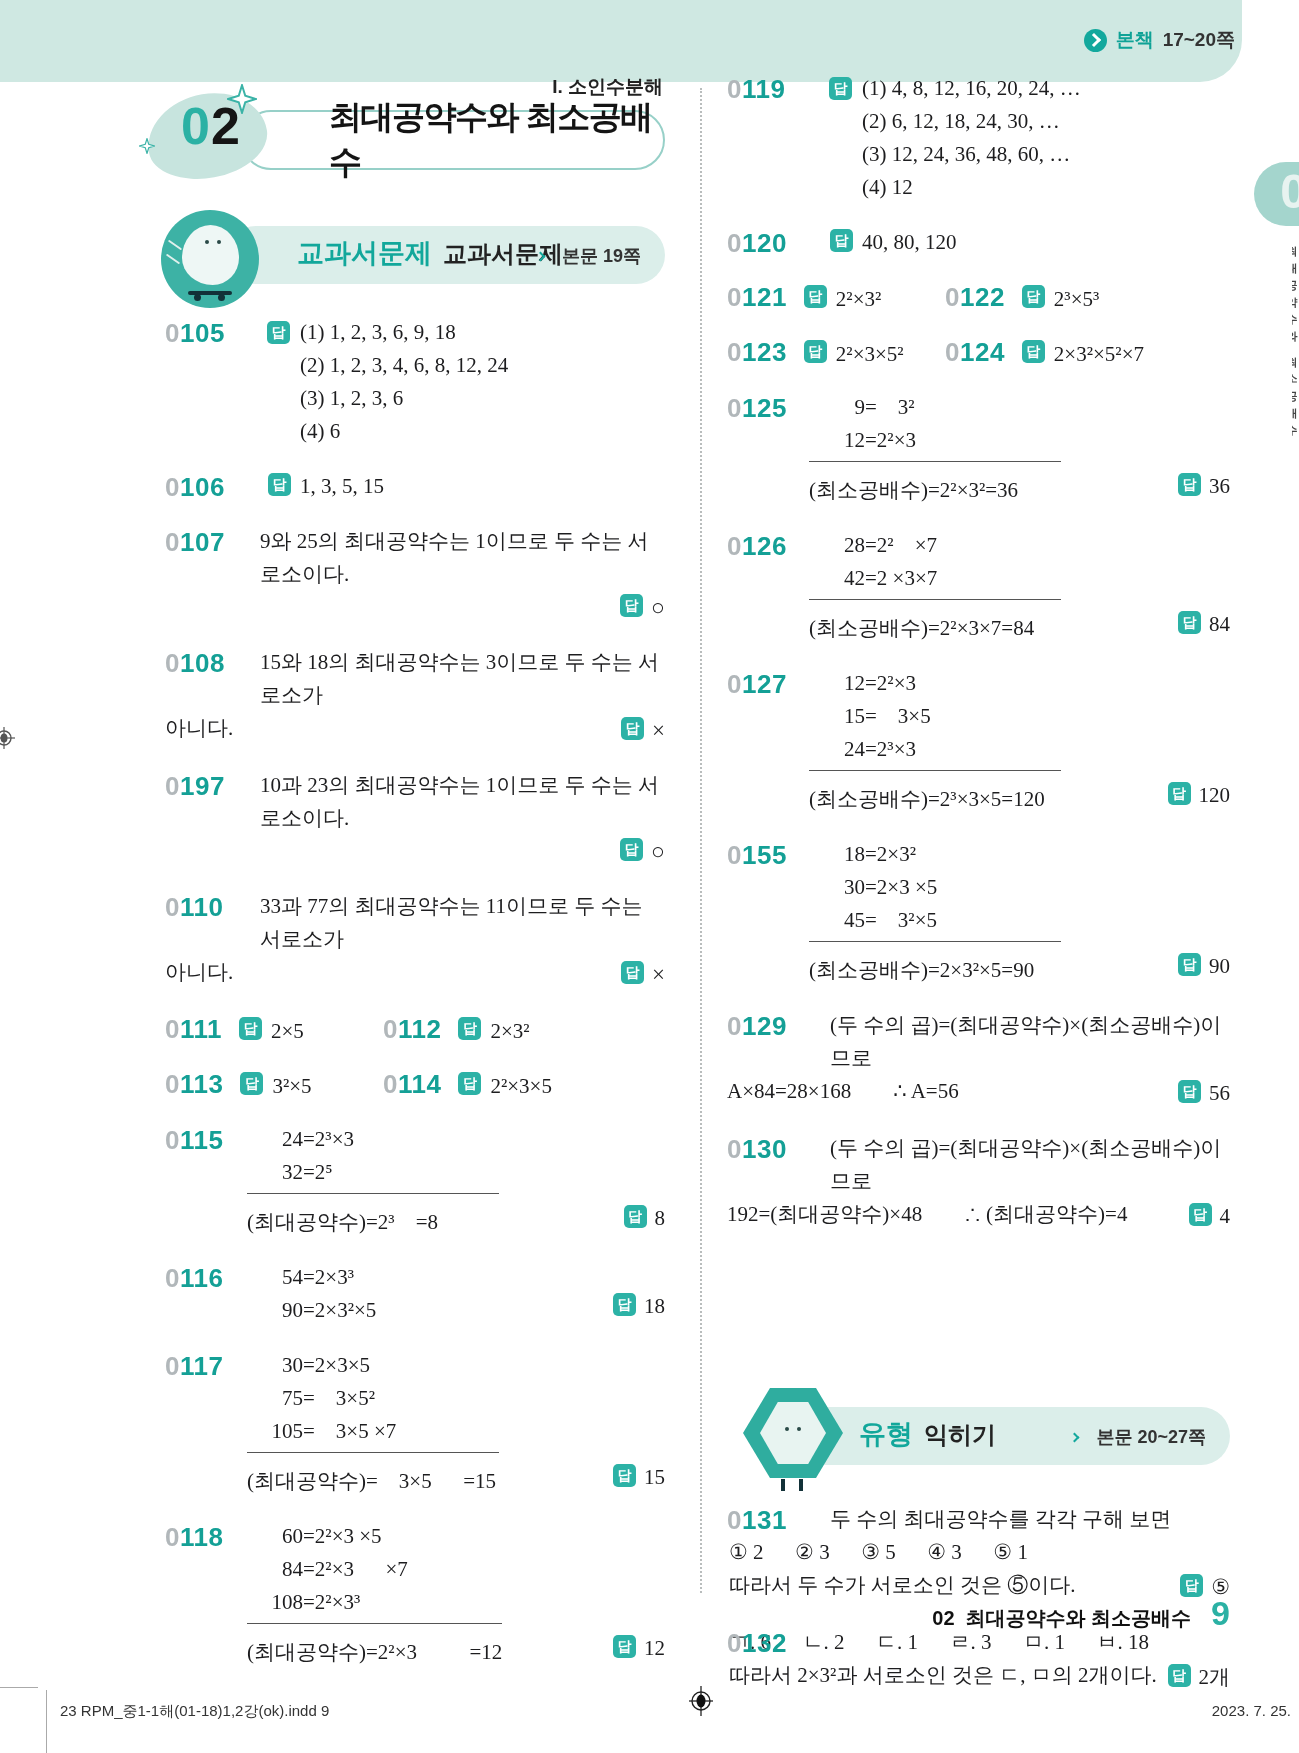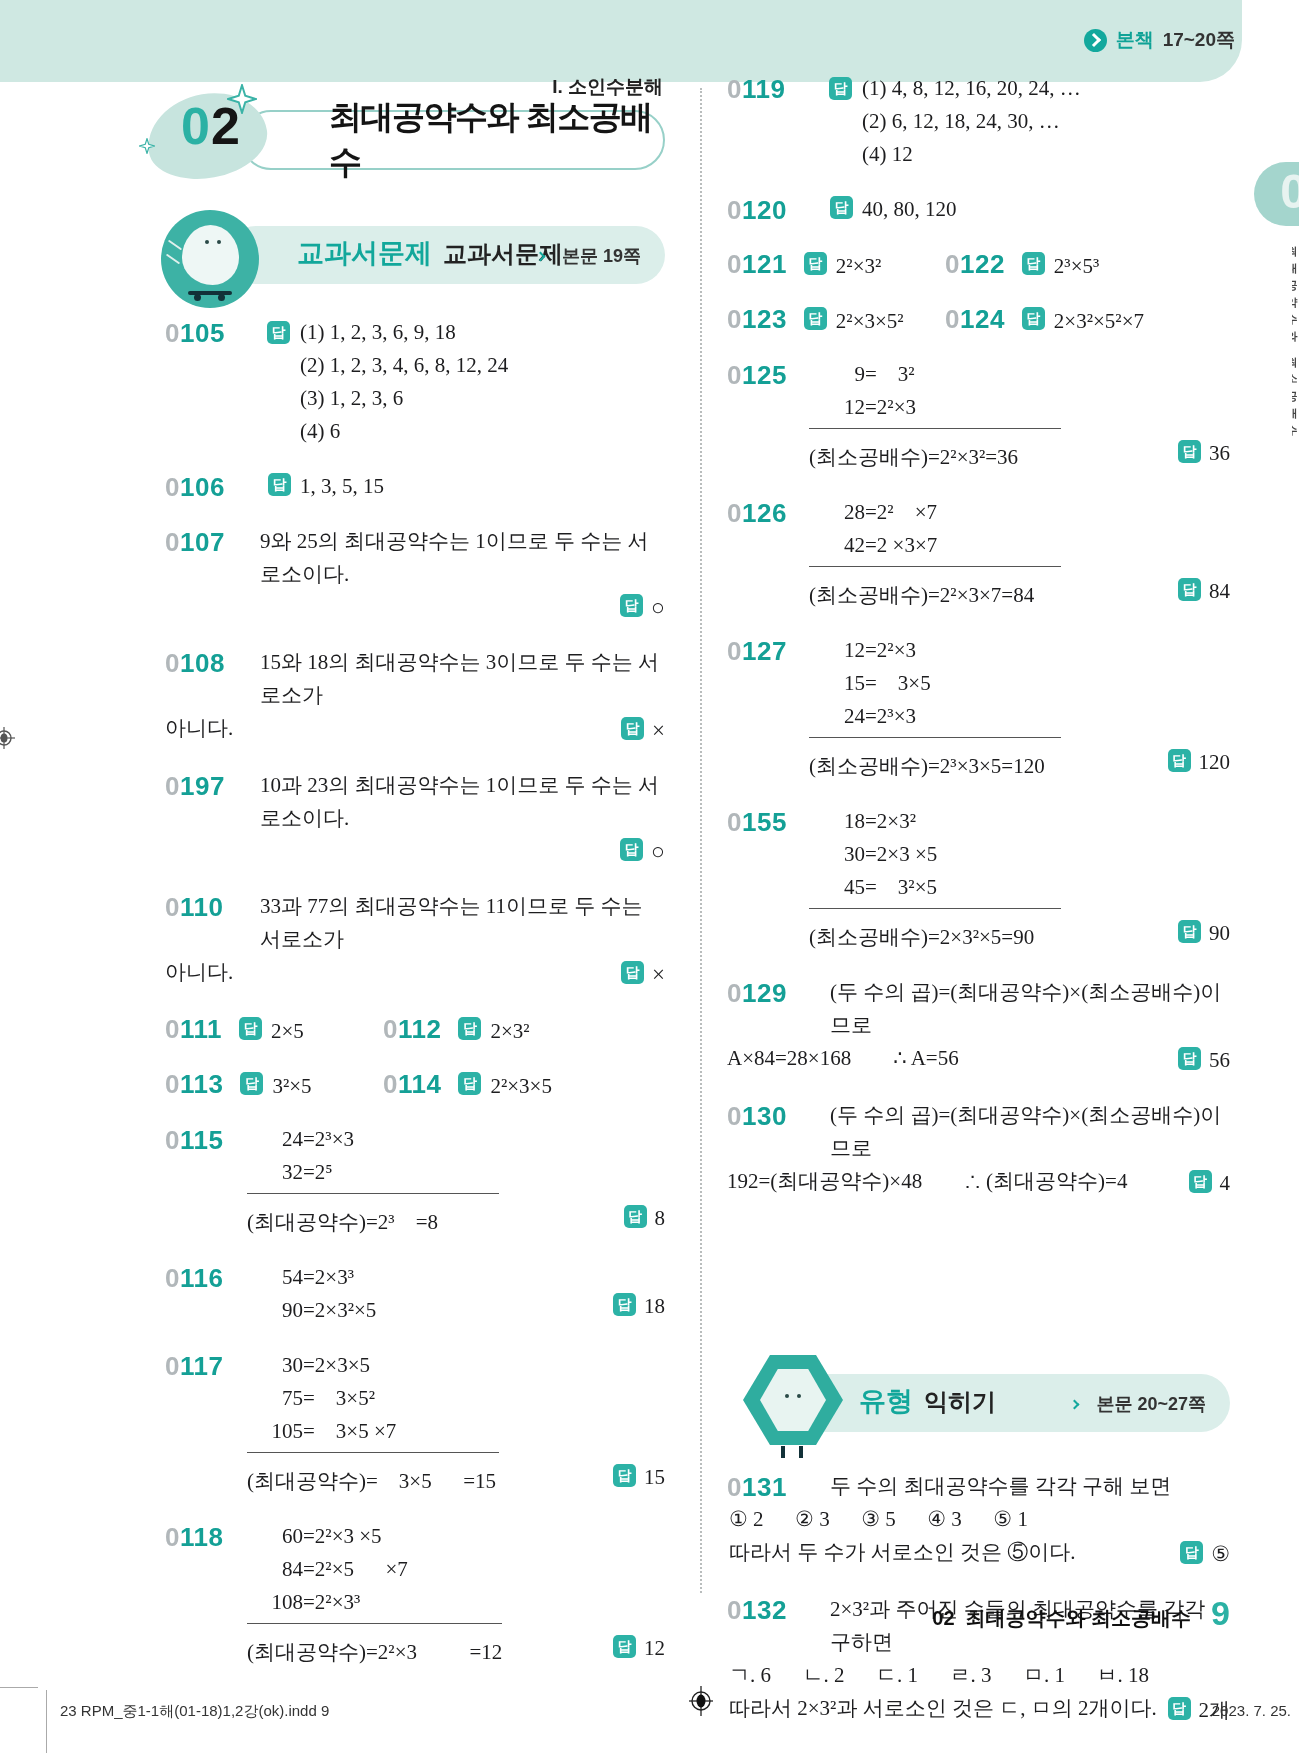--- a/index.html
+++ b/index.html
@@ -287,39 +287,40 @@
           <span class="abadge">답</span>
           <span class="aval">15</span>
         </span></div>
       <div class="blk factor"><span class="pid"><span class="pz">0</span><span class="pr">118</span></span><div class="f-inner"><div class="f-row">
             <span class="f-lhs">60</span>
             <span>=</span>
             <span class="f-rhs">2²×3 ×5</span>
           </div><div class="f-row">
             <span class="f-lhs">84</span>
             <span>=</span>
-            <span class="f-rhs">2²×5      ×7</span>
+            <span class="f-rhs">2²×3      ×7</span>
           </div><div class="f-row">
             <span class="f-lhs">108</span>
             <span>=</span>
             <span class="f-rhs">2²×3³</span>
           </div><div class="f-res">(최대공약수)=2²×3          =12</div></div><span class="acluster">
           <span class="abadge">답</span>
           <span class="aval">12</span>
         </span></div>
     </div>
 </div>
 
 <div class="col-right">
   <div id="right-flow">
       <div class="blk list">
         <span class="pid"><span class="pz">0</span><span class="pr">119</span></span>
         <div class="list-items">
           <div><span class="abadge">답</span><span>(1) 4, 8, 12, 16, 20, 24, …</span></div>
           <div><span>(2) 6, 12, 18, 24, 30, …</span></div>
+          <div><span>(3) 12, 24, 36, 48, 60, …</span></div>
           <div><span>(4) 12</span></div>
         </div>
       </div>
       <div class="blk inline">
         <span class="pid"><span class="pz">0</span><span class="pr">120</span></span>
         <div class="inline-row">
           <span class="abadge">답</span>
           <span>40, 80, 120</span>
         </div>
       </div>
@@ -439,21 +440,20 @@
         <div class="c-l3">
           <span>따라서 두 수가 서로소인 것은 ⑤이다.</span>
           <span class="acluster">
             <span class="abadge">답</span>
             <span class="aval">⑤</span>
           </span>
         </div>
       </div>
       <div class="blk choices">
         <span class="pid"><span class="pz">0</span><span class="pr">132</span></span>
-        <div class="w-l1">2×3²과 주어진 수들의 최대공약수를 각각 구하면</div>
         <div class="c-l2">ㄱ. 6      ㄴ. 2      ㄷ. 1      ㄹ. 3      ㅁ. 1      ㅂ. 18</div>
         <div class="c-l3">
           <span>따라서 2×3²과 서로소인 것은 ㄷ, ㅁ의 2개이다.</span>
           <span class="acluster">
             <span class="abadge">답</span>
             <span class="aval">2개</span>
           </span>
         </div>
       </div>
     </div>

